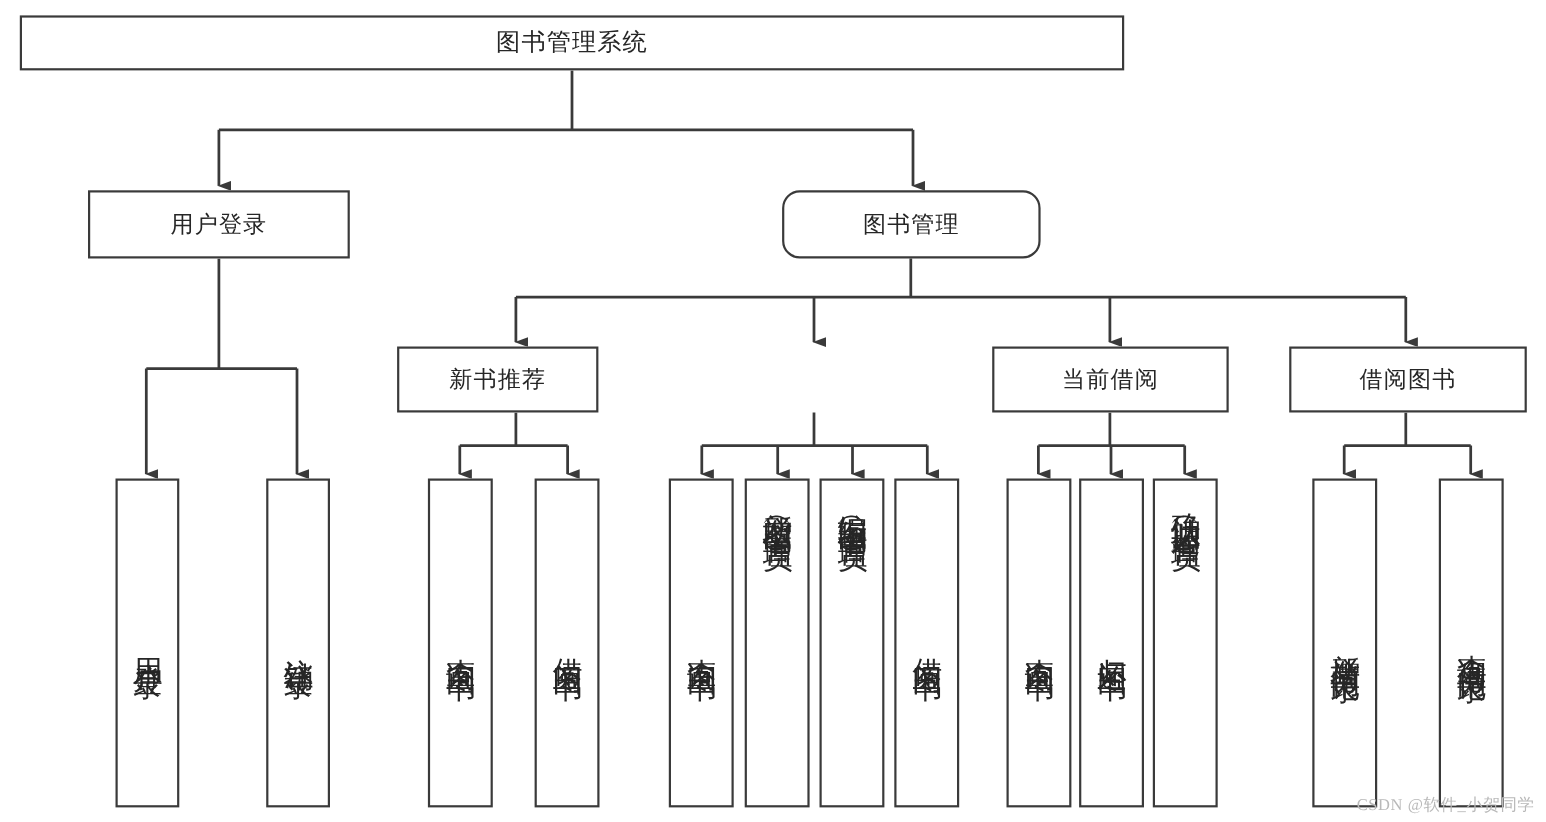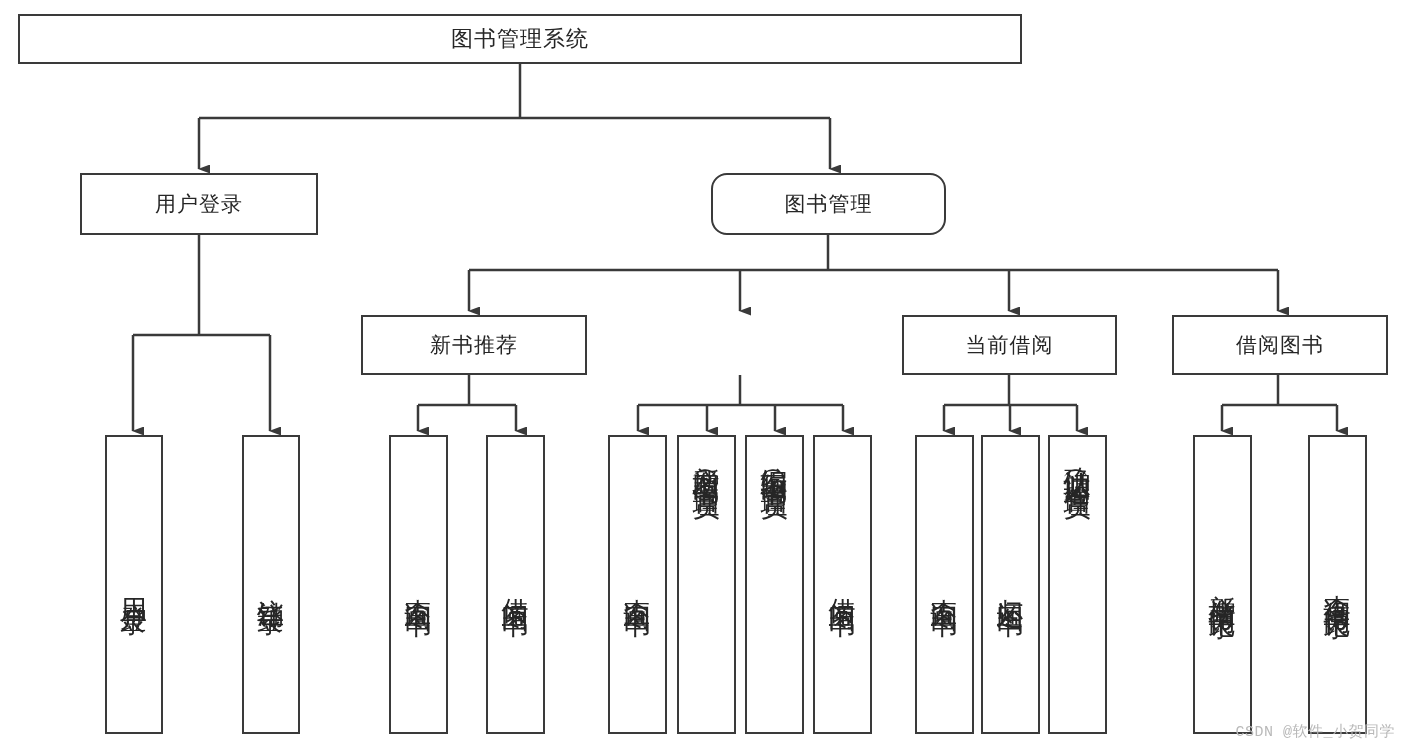--- a/index.html
+++ b/index.html
@@ -58,21 +58,21 @@
   }
 
   #watermark{
     position:absolute;
     right:10px;
     bottom:6px;
     font-size:15px;
     color:#b9b9b9;
     letter-spacing:0.5px;
     white-space:nowrap;
-    font-family:Liberation Mono, monospace;
+    font-family:Liberation Serif, serif;
   }
 </style>
 </head>
 <body>
 
 <div id="canvas">
 
   <svg id="edges" viewBox="0 0 1405 747">
     <defs>
       <marker id="arrow" markerWidth="10" markerHeight="12" refX="4.5" refY="11" orient="auto" markerUnits="userSpaceOnUse">
@@ -128,21 +128,21 @@
   </div>
 
   <div class="node horiz" style="left:80px;top:173px;width:238px;height:62px;">
     <span class="label">用户登录</span>
   </div>
 
   <div class="node horiz" style="left:711px;top:173px;width:235px;height:62px;border-radius:16px;">
     <span class="label">图书管理</span>
   </div>
 
-  <div class="node horiz" style="left:361px;top:315px;width:226px;height:60px;">
+  <div class="node horiz" style="left:361px;top:315px;width:183px;height:60px;">
     <span class="label">新书推荐</span>
   </div>
   <div class="node horiz" style="left:902px;top:315px;width:215px;height:60px;">
     <span class="label">当前借阅</span>
   </div>
   <div class="node horiz" style="left:1172px;top:315px;width:216px;height:60px;">
     <span class="label">借阅图书</span>
   </div>
 
   <div class="node vert centered" style="left:105px;top:435px;width:58px;height:299px;">

